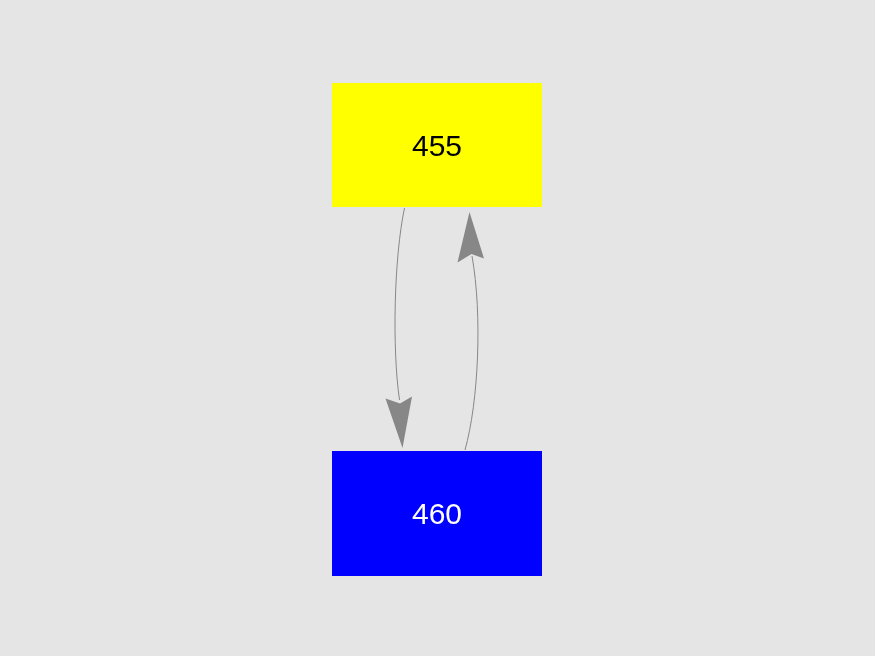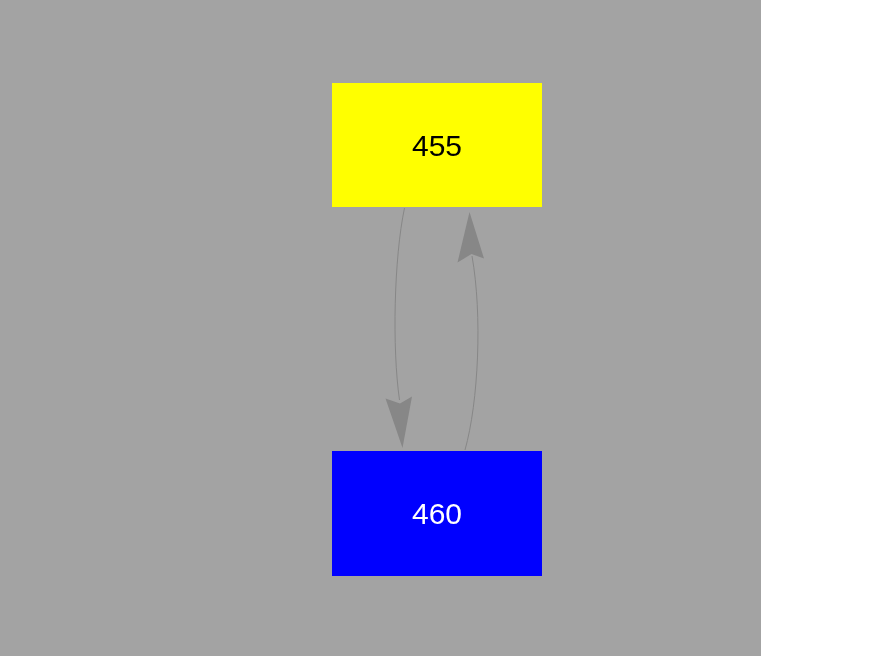--- a/index.html
+++ b/index.html
@@ -2,23 +2,23 @@
 <html><head>
 <meta charset="utf-8">
 <style>
   html, body {
     margin: 0;
     padding: 0;
     background: #ffffff;
   }
   .canvas {
     position: relative;
-    width: 761px;
+    width: 875px;
     height: 656px;
-    background: #a3a3a3;
+    background: #e5e5e5;
     overflow: hidden;
     font-family: "Liberation Sans", sans-serif;
   }
   svg.graph {
     display: block;
     width: 875px;
     height: 656px;
   }
   text.node-label {
     font-family: "Liberation Sans", sans-serif;

